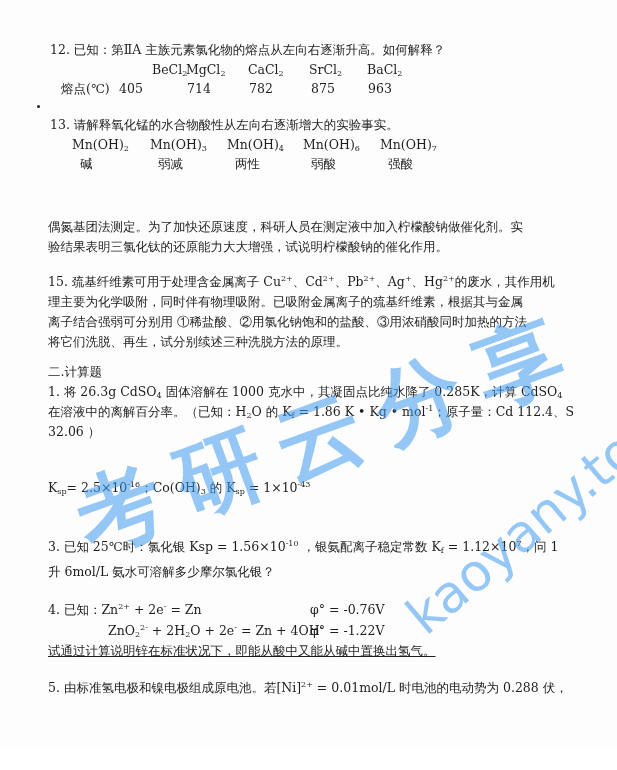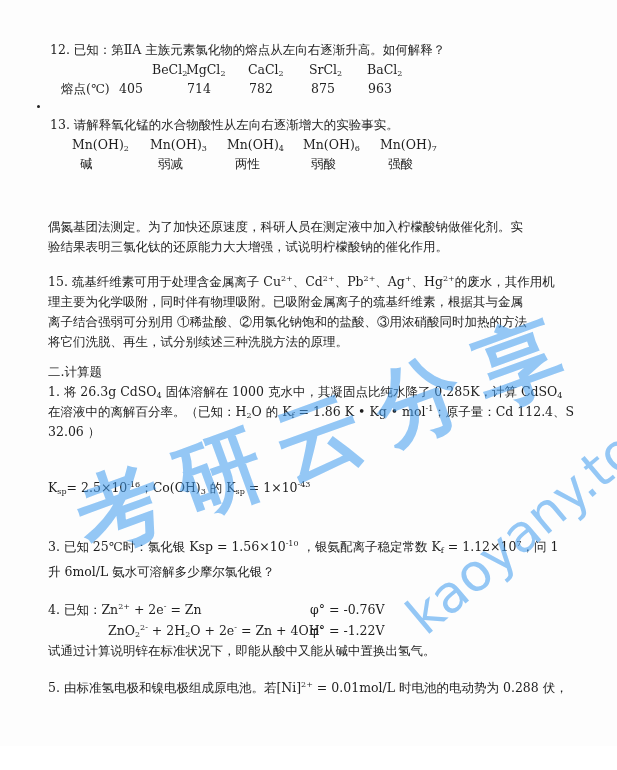--- a/index.html
+++ b/index.html
@@ -92,21 +92,21 @@
   <div class="line" style="left:48px;top:564px;">升 6mol/L 氨水可溶解多少摩尔氯化银？</div>
 
   <div class="line" style="left:48px;top:602px;">
     <span>4. 已知：Zn</span><sup>2+</sup><span> + 2e</span><sup>-</sup><span> = Zn</span>
   </div>
   <div class="line" style="left:310px;top:602px;">φ° = -0.76V</div>
   <div class="line" style="left:108px;top:623px;">
     <span>ZnO</span><sub>2</sub><sup>2-</sup><span> + 2H</span><sub>2</sub><span>O + 2e</span><sup>-</sup><span> = Zn + 4OH</span><sup>-</sup>
   </div>
   <div class="line" style="left:310px;top:623px;">φ° = -1.22V</div>
-  <div class="line" style="left:48px;top:643px;">试通过计算说明锌在标准状况下，即能从酸中又能从碱中置换出氢气。</div>
+  <div class="line" style="left:48px;top:643px;text-decoration:underline;">试通过计算说明锌在标准状况下，即能从酸中又能从碱中置换出氢气。</div>
 
   <div class="line" style="left:48px;top:680px;">
     <span>5. 由标准氢电极和镍电极组成原电池。若[Ni]</span><sup>2+</sup><span> = 0.01mol/L 时电池的电动势为 0.288 伏，</span>
   </div>
 
   <div class="wm wm-cn" style="left:60px;top:470px;">考研云分享</div>
   <div class="wm wm-url" style="left:395px;top:600px;">kaoyany.top</div>
 </div>
 
 </body></html>

